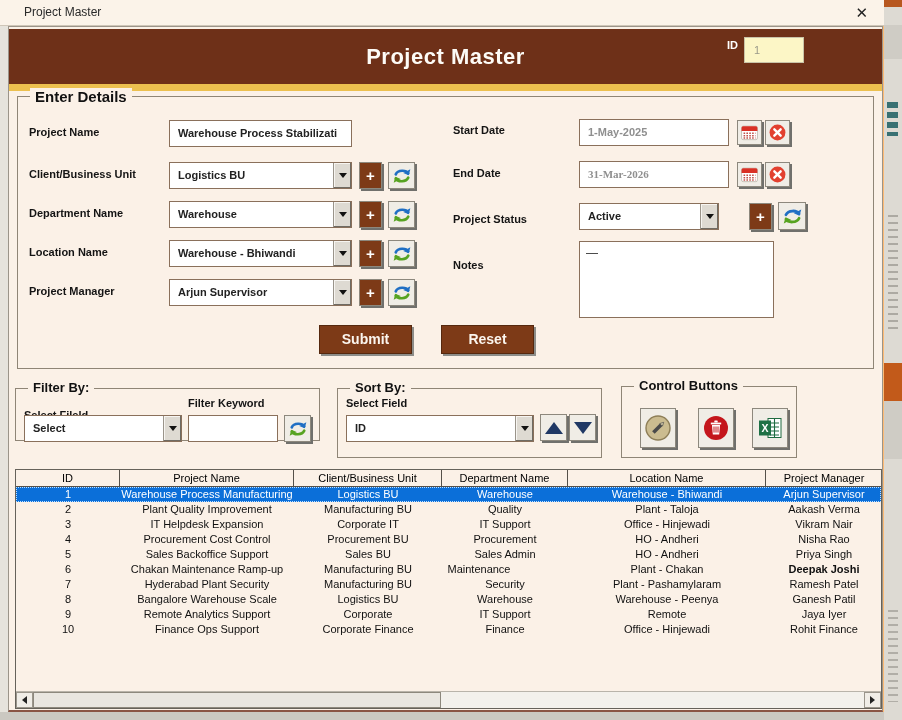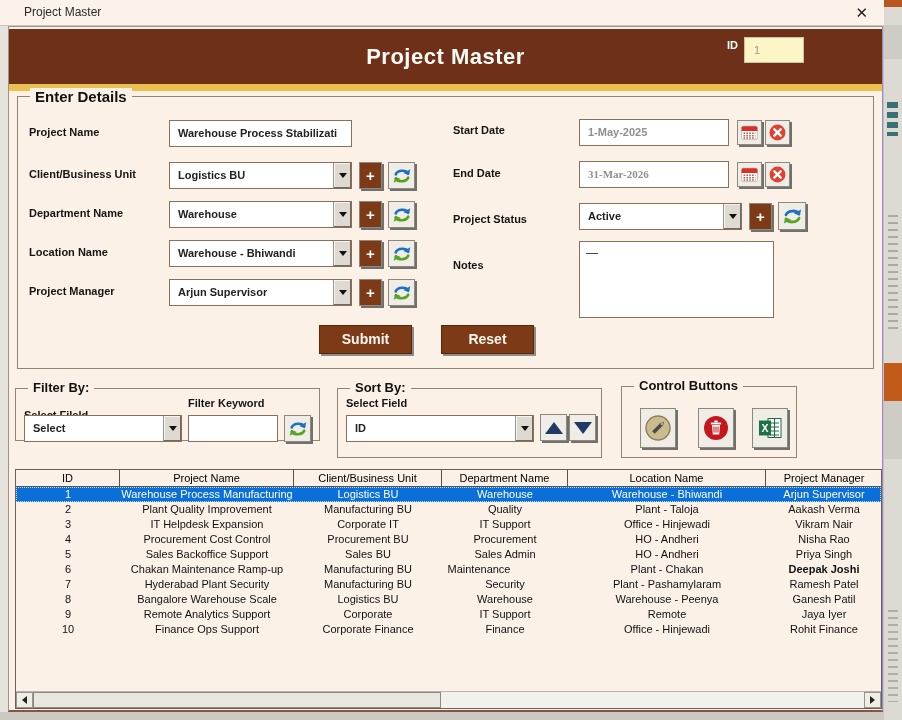--- a/index.html
+++ b/index.html
@@ -1,18 +1,18 @@
 <!DOCTYPE html>
 <html><head>
 <meta charset="utf-8">
 <style>
   * { margin:0; padding:0; box-sizing:border-box; }
   html,body { width:902px; height:720px; overflow:hidden; }
   body { font-family:"Liberation Sans","DejaVu Sans",sans-serif; background:#E9E6E0; }
-  .screen { position:relative; width:902px; height:720px; background:#c4b5fd; }
+  .screen { position:relative; width:902px; height:720px; background:#fdba74; }
 
   
   .titlebar { position:absolute; left:0; top:0; width:884px; height:26px; background:#FBF3E9;
               border-bottom:1px solid #CFC6B8; }
   .titlebar-text { position:absolute; left:24px; top:5px; font-size:12px; color:#2a2a2a; }
   .close-x { position:absolute; right:16px; top:3px; font-size:15px; color:#222; cursor:pointer; line-height:20px; }
 
   .bg-left  { position:absolute; left:0; top:26px; width:8px; height:686px; background:#E6E3DC; }
   .bg-bottom{ position:absolute; left:0; top:712px; width:902px; height:8px; background:#CBC8C1; }
   .bg-strip { position:absolute; left:884px; top:0; width:18px; height:720px; background:#DDDAD3; }
@@ -234,21 +234,21 @@
         <line x1="4.5" y1="19" x2="19.5" y2="19" stroke="#C05048" stroke-width="2" stroke-dasharray="2 1.6"></line>
       </svg>
     </div>
     <div class="btn3d" style="left:756px;top:135px;width:25px;height:25px;">
       <svg width="19" height="19" viewBox="0 0 24 24">
         <circle cx="12" cy="12" r="10" fill="#E2402F"></circle>
         <path d="M8 8 L16 16 M16 8 L8 16" stroke="#fff" stroke-width="3" stroke-linecap="round"></path>
       </svg>
     </div>
 
-    <div class="combo" style="left:570px;top:176px;width:163px;height:27px;">
+    <div class="combo" style="left:570px;top:176px;width:140px;height:27px;">
       <span>Active</span>
       <span class="combo-btn">
           <span class="tri-down"></span>
         </span>
     </div>
     <div class="btn3d btn-add" style="left:740px;top:176px;width:23px;height:27px;">+</div>
     <div class="btn3d" style="left:769px;top:175px;width:28px;height:28px;">
       <svg width="21" height="21" viewBox="0 0 24 24">
         <path d="M4.5 10 C 7 4.5, 17 4.5, 19.5 9" fill="none" stroke="#1F6FC4" stroke-width="3.2" stroke-linecap="round"></path>
         <path d="M22 4 L20 11.2 L13.6 8.4 Z" fill="#1F6FC4"></path>

